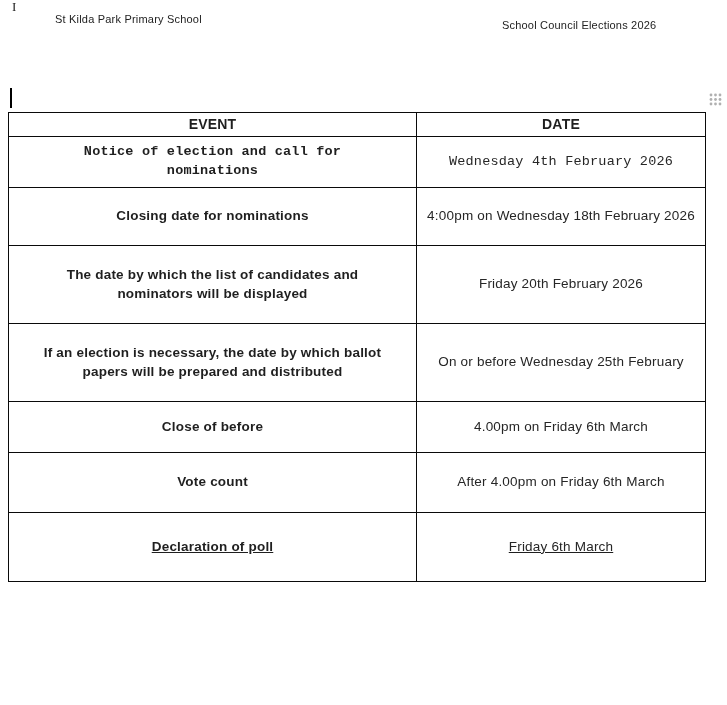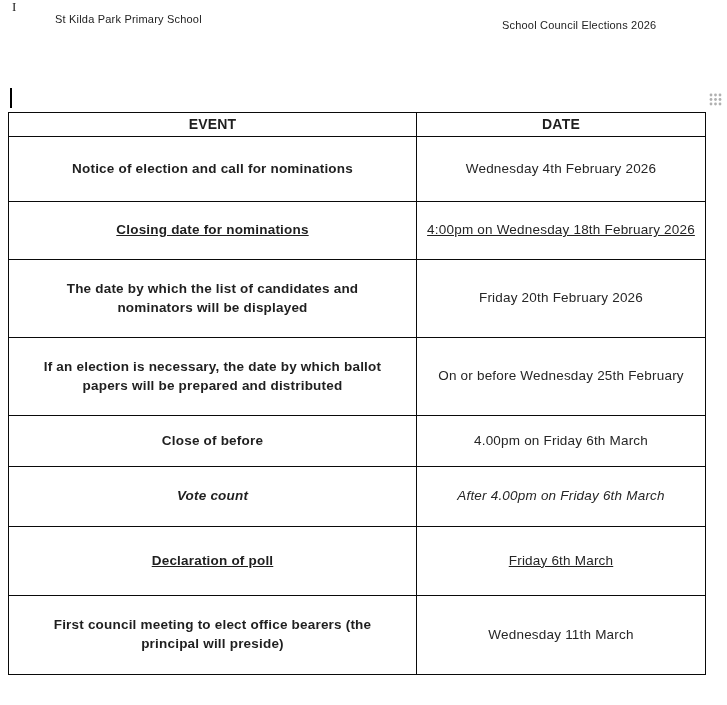--- a/index.html
+++ b/index.html
@@ -93,26 +93,26 @@
   }
   table.timeline-table td.event-cell {
     font-weight: bold;
     padding: 4px 26px;
   }
   table.timeline-table td.date-cell {
     font-weight: normal;
     padding: 4px 10px;
     color: #262626;
   }
-  table.timeline-table tbody tr:nth-child(1) { height: 65px; }
-  table.timeline-table tbody tr:nth-child(2) { height: 58px; text-decoration: underline; }
+  table.timeline-table tbody tr:nth-child(1) { height: 51px; font-family: Liberation Mono, monospace; }
+  table.timeline-table tbody tr:nth-child(2) { height: 58px; }
   table.timeline-table tbody tr:nth-child(3) { height: 78px; }
   table.timeline-table tbody tr:nth-child(4) { height: 78px; }
   table.timeline-table tbody tr:nth-child(5) { height: 51px; }
-  table.timeline-table tbody tr:nth-child(6) { height: 60px; font-style: italic; }
+  table.timeline-table tbody tr:nth-child(6) { height: 60px; }
   table.timeline-table tbody tr:nth-child(7) { height: 69px; text-decoration: underline; }
   table.timeline-table tbody tr:nth-child(8) { height: 79px; }
 </style>
 </head>
 <body>
 
 <div class="page">
 
   <span class="ibeam-cursor">I</span>
 
@@ -171,20 +171,16 @@
         <td class="date-cell">4.00pm on Friday 6th March</td>
       </tr>
       <tr>
         <td class="event-cell">Vote count</td>
         <td class="date-cell">After 4.00pm on Friday 6th March</td>
       </tr>
       <tr>
         <td class="event-cell">Declaration of poll</td>
         <td class="date-cell">Friday 6th March</td>
       </tr>
-      <tr>
-        <td class="event-cell">First council meeting to elect office bearers (the principal will preside)</td>
-        <td class="date-cell">Wednesday 11th March</td>
-      </tr>
     </tbody>
   </table>
 
 </div>
 
 </body></html>

